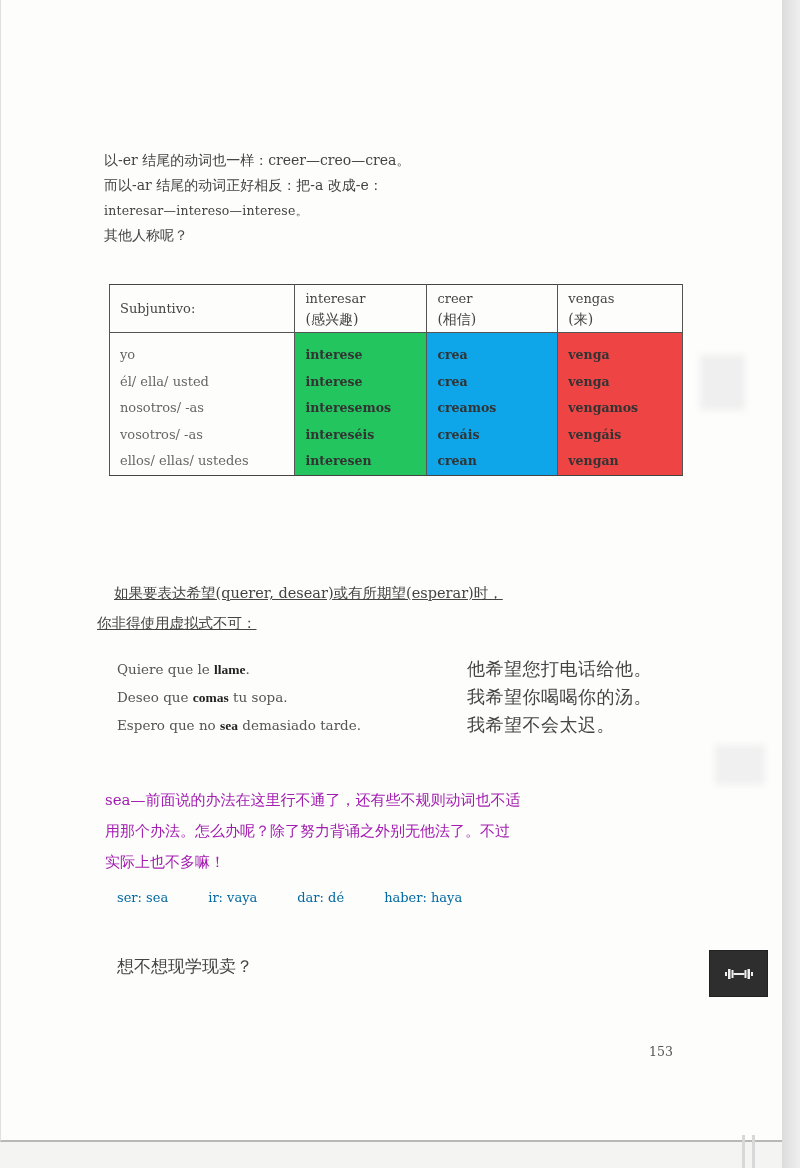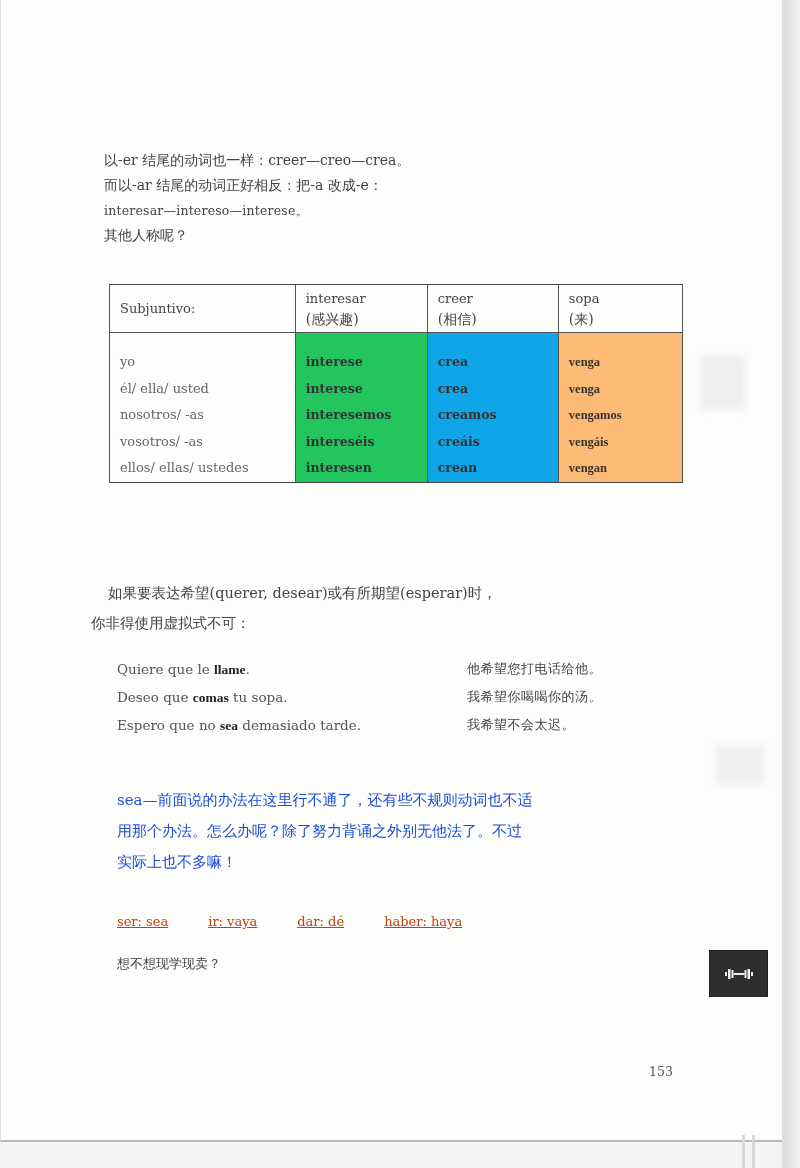--- a/index.html
+++ b/index.html
@@ -34,50 +34,50 @@
     position:absolute; left:108px; top:284px; width:574px;
     border-collapse:collapse; font-size:13px; color:#444;
   }
   table.conj th, table.conj td { border-left:1px solid #555; border-right:1px solid #555; text-align:left; font-weight:normal; }
   table.conj thead th { border-top:1.5px solid #444; border-bottom:1px solid #555; padding:4px 10px 3px 10px; vertical-align:middle; line-height:20px; }
   table.conj thead th.subj { width:168px; }
   table.conj thead th.v { width:112px; }
   table.conj thead th.v3 { width:105px; }
   table.conj thead .zh { font-size:14px; }
   table.conj tbody td { padding:0 10px; height:26.5px; line-height:26.5px; }
-  table.conj tbody tr:first-child td { padding-top:16px; }
+  table.conj tbody tr:first-child td { padding-top:9px; }
   table.conj tbody tr:last-child td { border-bottom:1.5px solid #444; }
   table.conj tbody td.form { font-weight:bold; color:#333; font-size:12.5px; }
   table.conj tbody td.c1 { background:#22c55e; }
   table.conj tbody td.c2 { background:#0ea5e9; }
-  table.conj tbody td.c3 { background:#fdba74;font-family:Liberation Serif, serif; }
+  table.conj tbody td.c3 { background:#ef4444; }
   table.conj tbody td.pron { color:#666; font-size:13px; }
 
-  .para { position:absolute; left:107px; top:578px; font-size:14.5px; line-height:30px; color:#444; }
+  .para { position:absolute; left:113px; top:578px; font-size:14.5px; line-height:30px; color:#444;text-decoration:underline; }
   .para .l2 { margin-left:-17px; }
 
   .examples { position:absolute; left:116px; top:655px; width:560px; font-size:13.5px; color:#555; }
   .ex-row { display:flex; height:28px; line-height:28px; }
   .ex-es { width:350px; }
   .ex-es b { color:#222;font-family:Liberation Serif, serif; }
-  .ex-zh { font-size:13px; color:#444; letter-spacing:0.5px; }
+  .ex-zh { font-size:18px; color:#444; letter-spacing:0.5px; }
 
-  .para2 { position:absolute; left:116px; top:785px; font-size:15px; line-height:31px; color:#1d4ed8; }
+  .para2 { position:absolute; left:104px; top:785px; font-size:15px; line-height:31px; color:#a21caf; }
 
-  .irregular { position:absolute; left:116px; top:914px; font-size:13px; color:#c2410c; display:flex;text-decoration:underline; }
+  .irregular { position:absolute; left:116px; top:890px; font-size:13px; color:#0369a1; display:flex; }
   .irregular span { margin-right:40px; }
 
-  .question { position:absolute; left:116px; top:955px; font-size:13px; color:#444; }
+  .question { position:absolute; left:116px; top:955px; font-size:17px; color:#444; }
 
   .badge {
     position:absolute; left:708px; top:950px; width:57px; height:45px;
     background:#2e2e2e; display:flex; align-items:center; justify-content:center;
     border:1px solid #222;
   }
-  .pageno { position:absolute; left:648px; top:1044px; font-size:12.5px; color:#555;margin-top:20px; }
+  .pageno { position:absolute; left:648px; top:1044px; font-size:12.5px; color:#555; }
 </style>
 </head>
 <body>
 
 <div class="page">
 
   <div class="intro">
     <div class="line">以-er 结尾的动词也一样：creer—creo—crea。</div>
     <div class="line">而以-ar 结尾的动词正好相反：把-a 改成-e：</div>
     <div class="line latin">interesar—intereso—interese。</div>
@@ -90,21 +90,21 @@
         <th class="subj">Subjuntivo:</th>
         <th class="v">
           <div>interesar</div>
           <div class="zh">(感兴趣)</div>
         </th>
         <th class="v">
           <div>creer</div>
           <div class="zh">(相信)</div>
         </th>
         <th class="v3">
-          <div>sopa</div>
+          <div>vengas</div>
           <div class="zh">(来)</div>
         </th>
       </tr>
     </thead>
     <tbody>
       <tr>
         <td class="pron">yo</td>
         <td class="form c1">interese</td>
         <td class="form c2">crea</td>
         <td class="form c3">venga</td>

